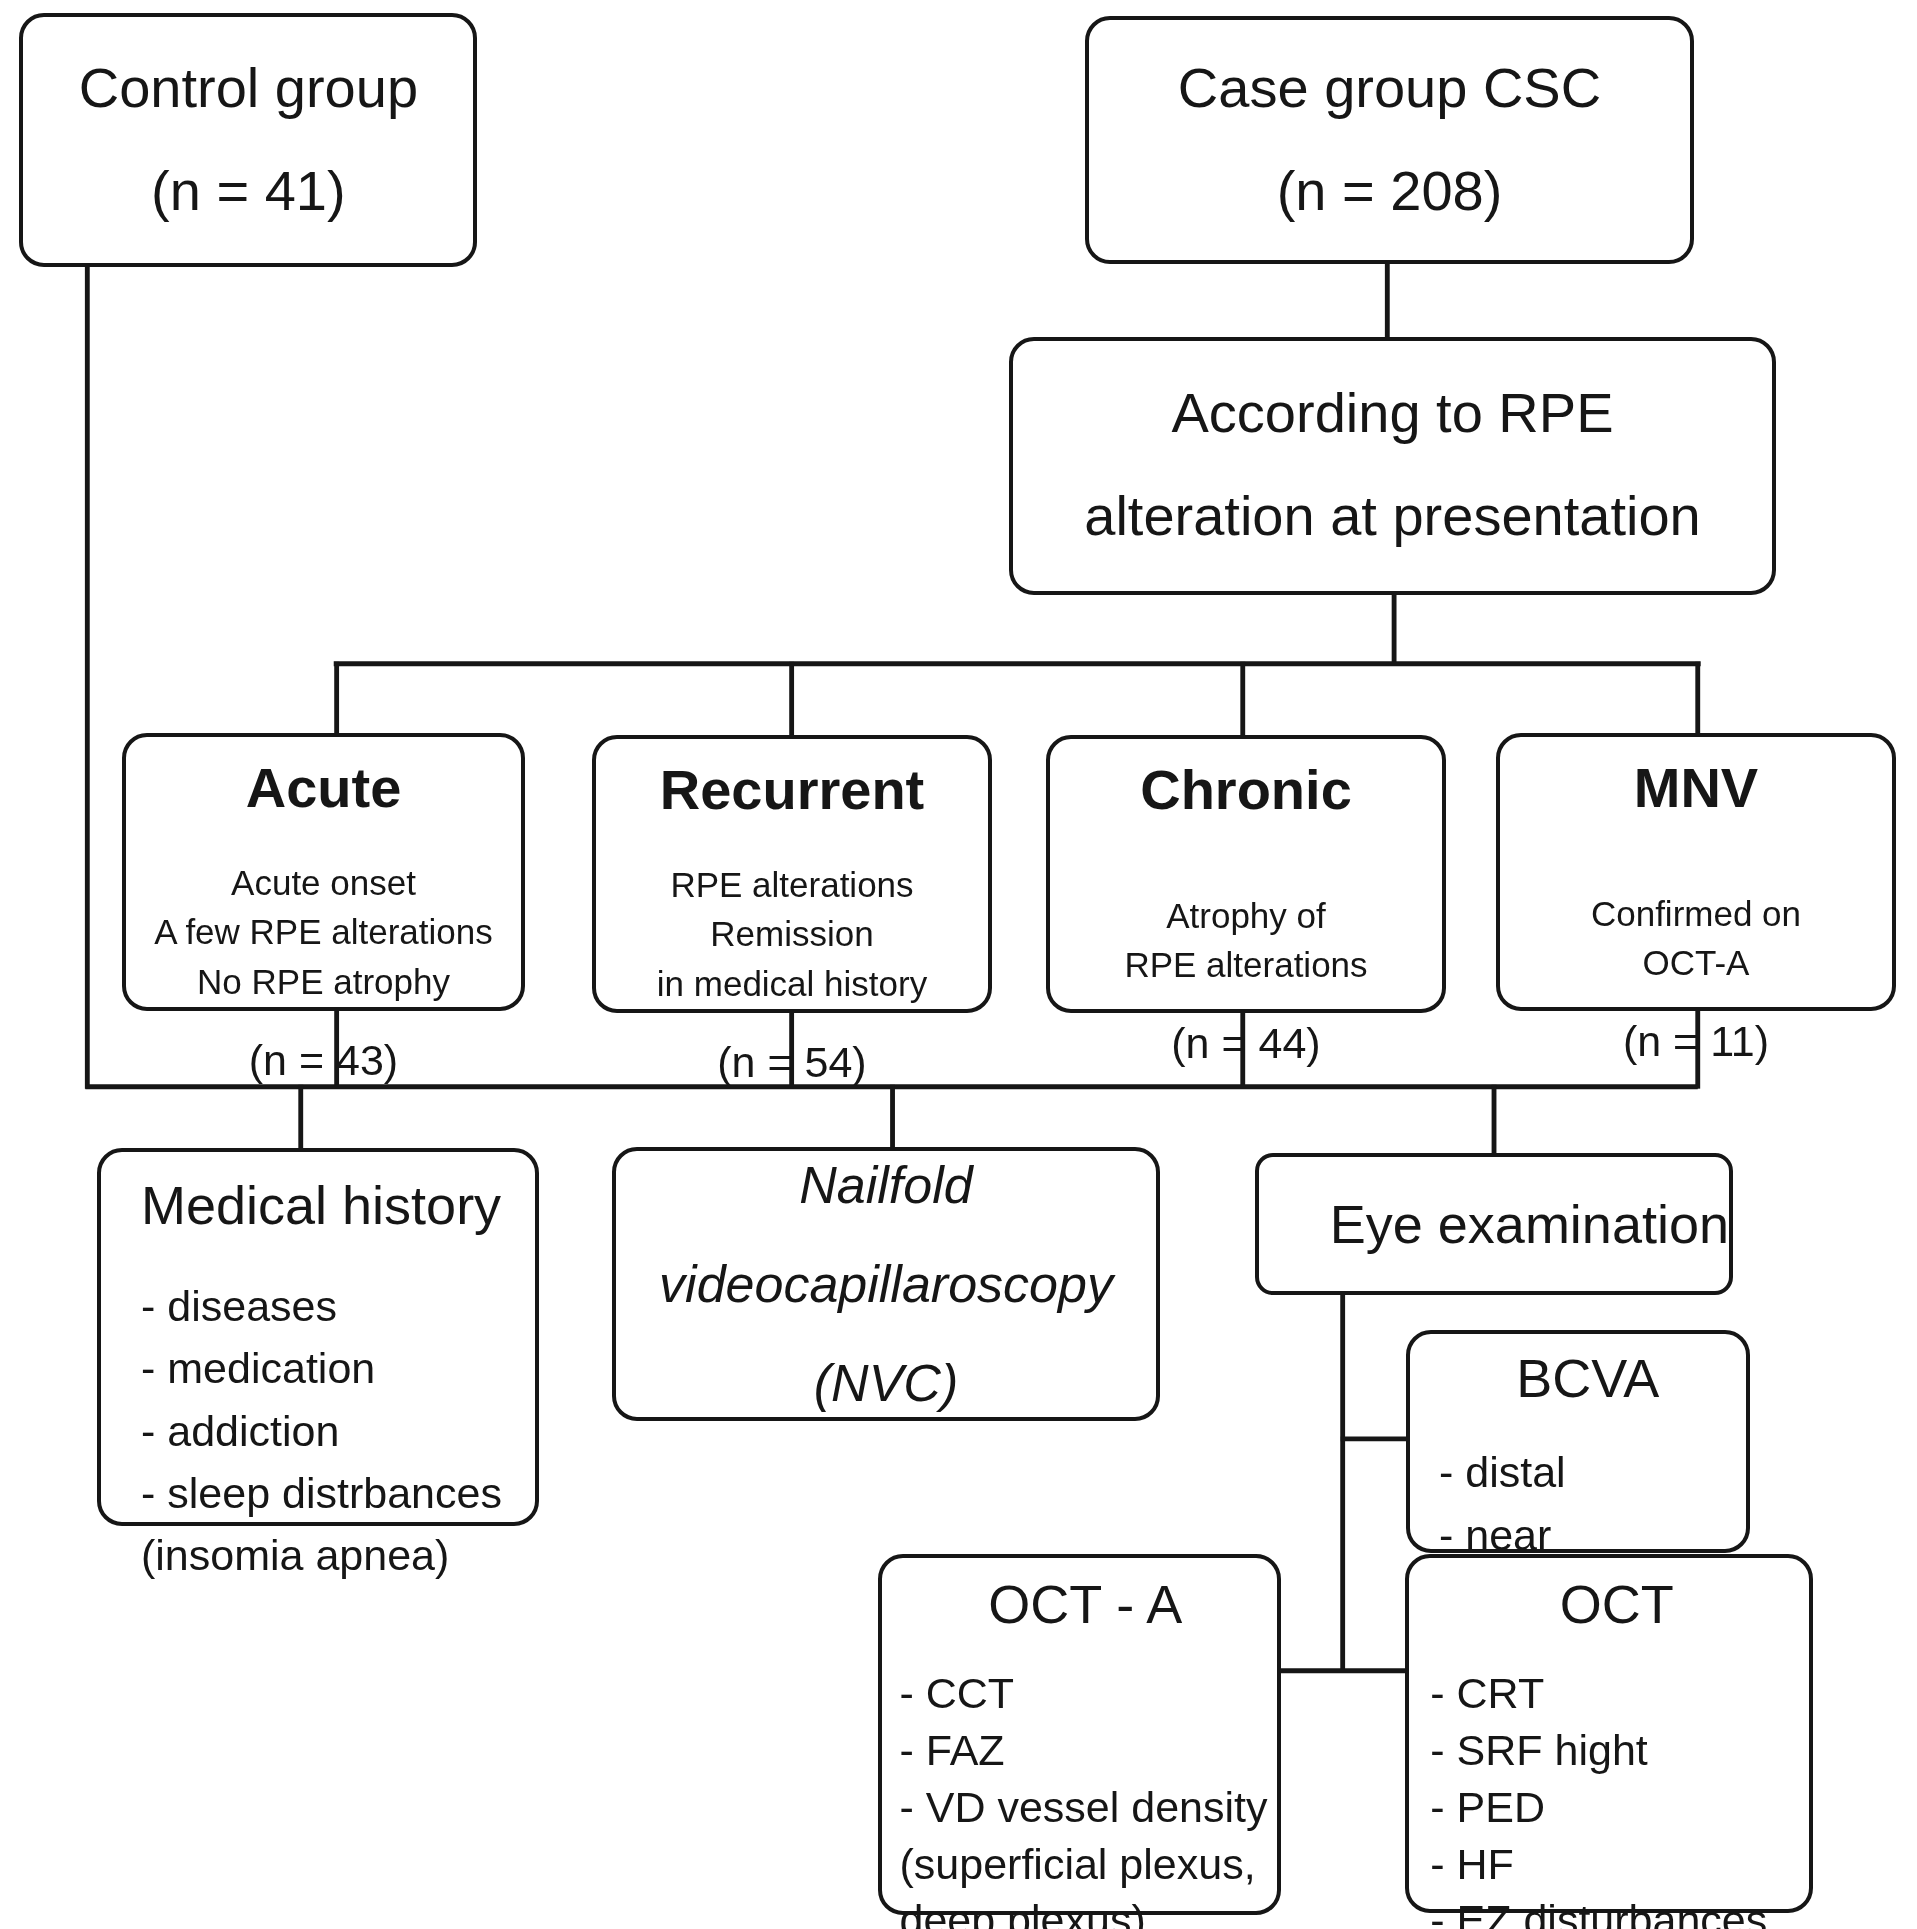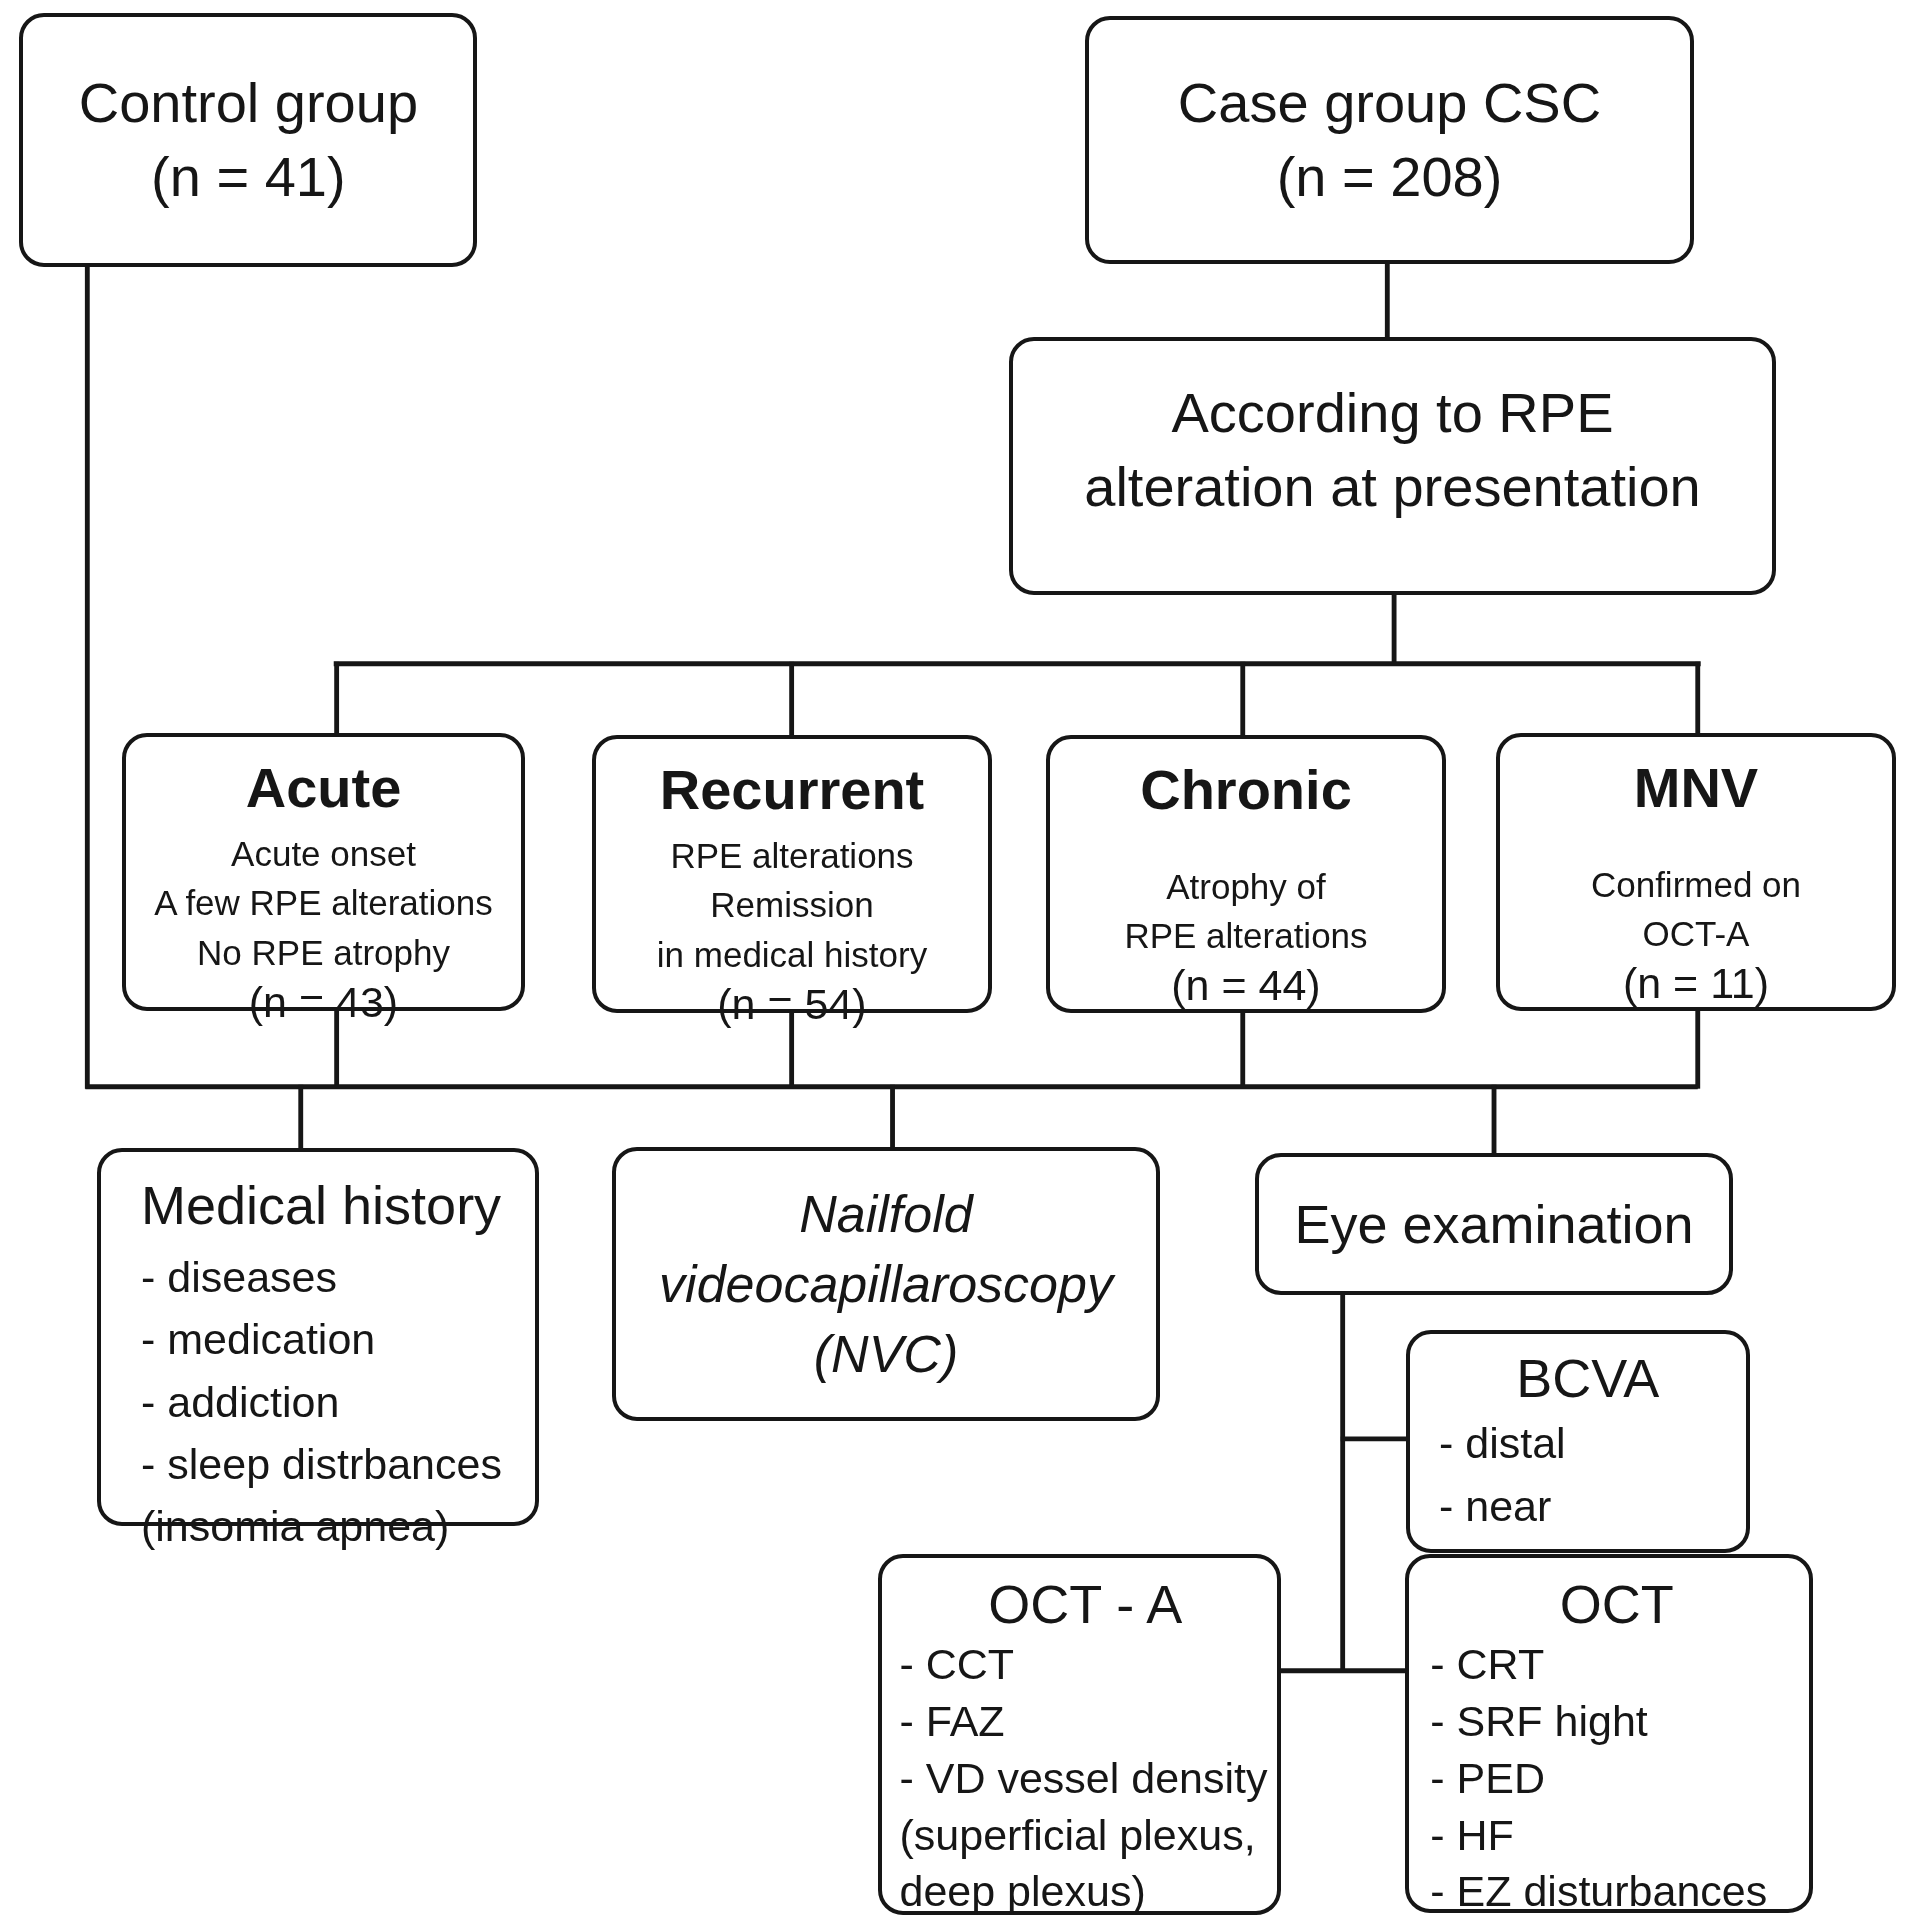--- a/index.html
+++ b/index.html
@@ -22,20 +22,21 @@
   .box {
     position: absolute;
     box-sizing: border-box;
     background: #ffffff;
     border: 4.9px solid #161616;
     border-radius: 25px;
     display: flex;
     flex-direction: column;
     align-items: center;
     z-index: 1;
+    gap: 29px;
   }
   .big-line { font-size: 56px; line-height: 1.32; text-align: center; }
   .center-v { justify-content: center; }
   .top-pad { padding-top: 35px; }
   .cat-title { font-size: 56px; font-weight: bold; line-height: 1.15; margin-top: 19.4px; text-align: center; }
   .cat-detail { font-size: 35px; line-height: 1.42; text-align: center; }
   .cat-details { margin-top: 7.8px; }
   .cat-details.gap { margin-top: 39px; }
   .cat-count { font-size: 43px; margin-top: auto; margin-bottom: 29px; text-align: center; }
   .list-title { font-size: 54px; line-height: 1.2; margin-top: 21.3px; text-align: center; }
@@ -133,21 +134,21 @@
       <div>(insomia apnea)</div>
     </div>
   </div>
 
   <div class="box center-v" style="left:612px; top:1147px; width:548px; height:274px;font-style:italic;">
     <div class="mid-line">Nailfold</div>
     <div class="mid-line">videocapillaroscopy</div>
     <div class="mid-line">(NVC)</div>
   </div>
 
-  <div class="box center-v" style="left:1255px; top:1153px; width:478px; height:142px; border-radius:26px;">
+  <div class="box center-v" style="left:1255px; top:1153px; width:478px; height:142px; border-radius:18px;align-items:flex-end;">
     <div class="one-line">Eye examination</div>
   </div>
 
   <div class="box" style="left:1406px; top:1330px; width:344px; height:223px; align-items:flex-start; padding-left:29px; padding-right:9.7px;">
     <div class="list-title" style="width:100%; margin-top:11.6px;">BCVA</div>
     <div class="list-items" style="margin-top:1.9px;">
       <div>- distal</div>
       <div>- near</div>
     </div>
   </div>

